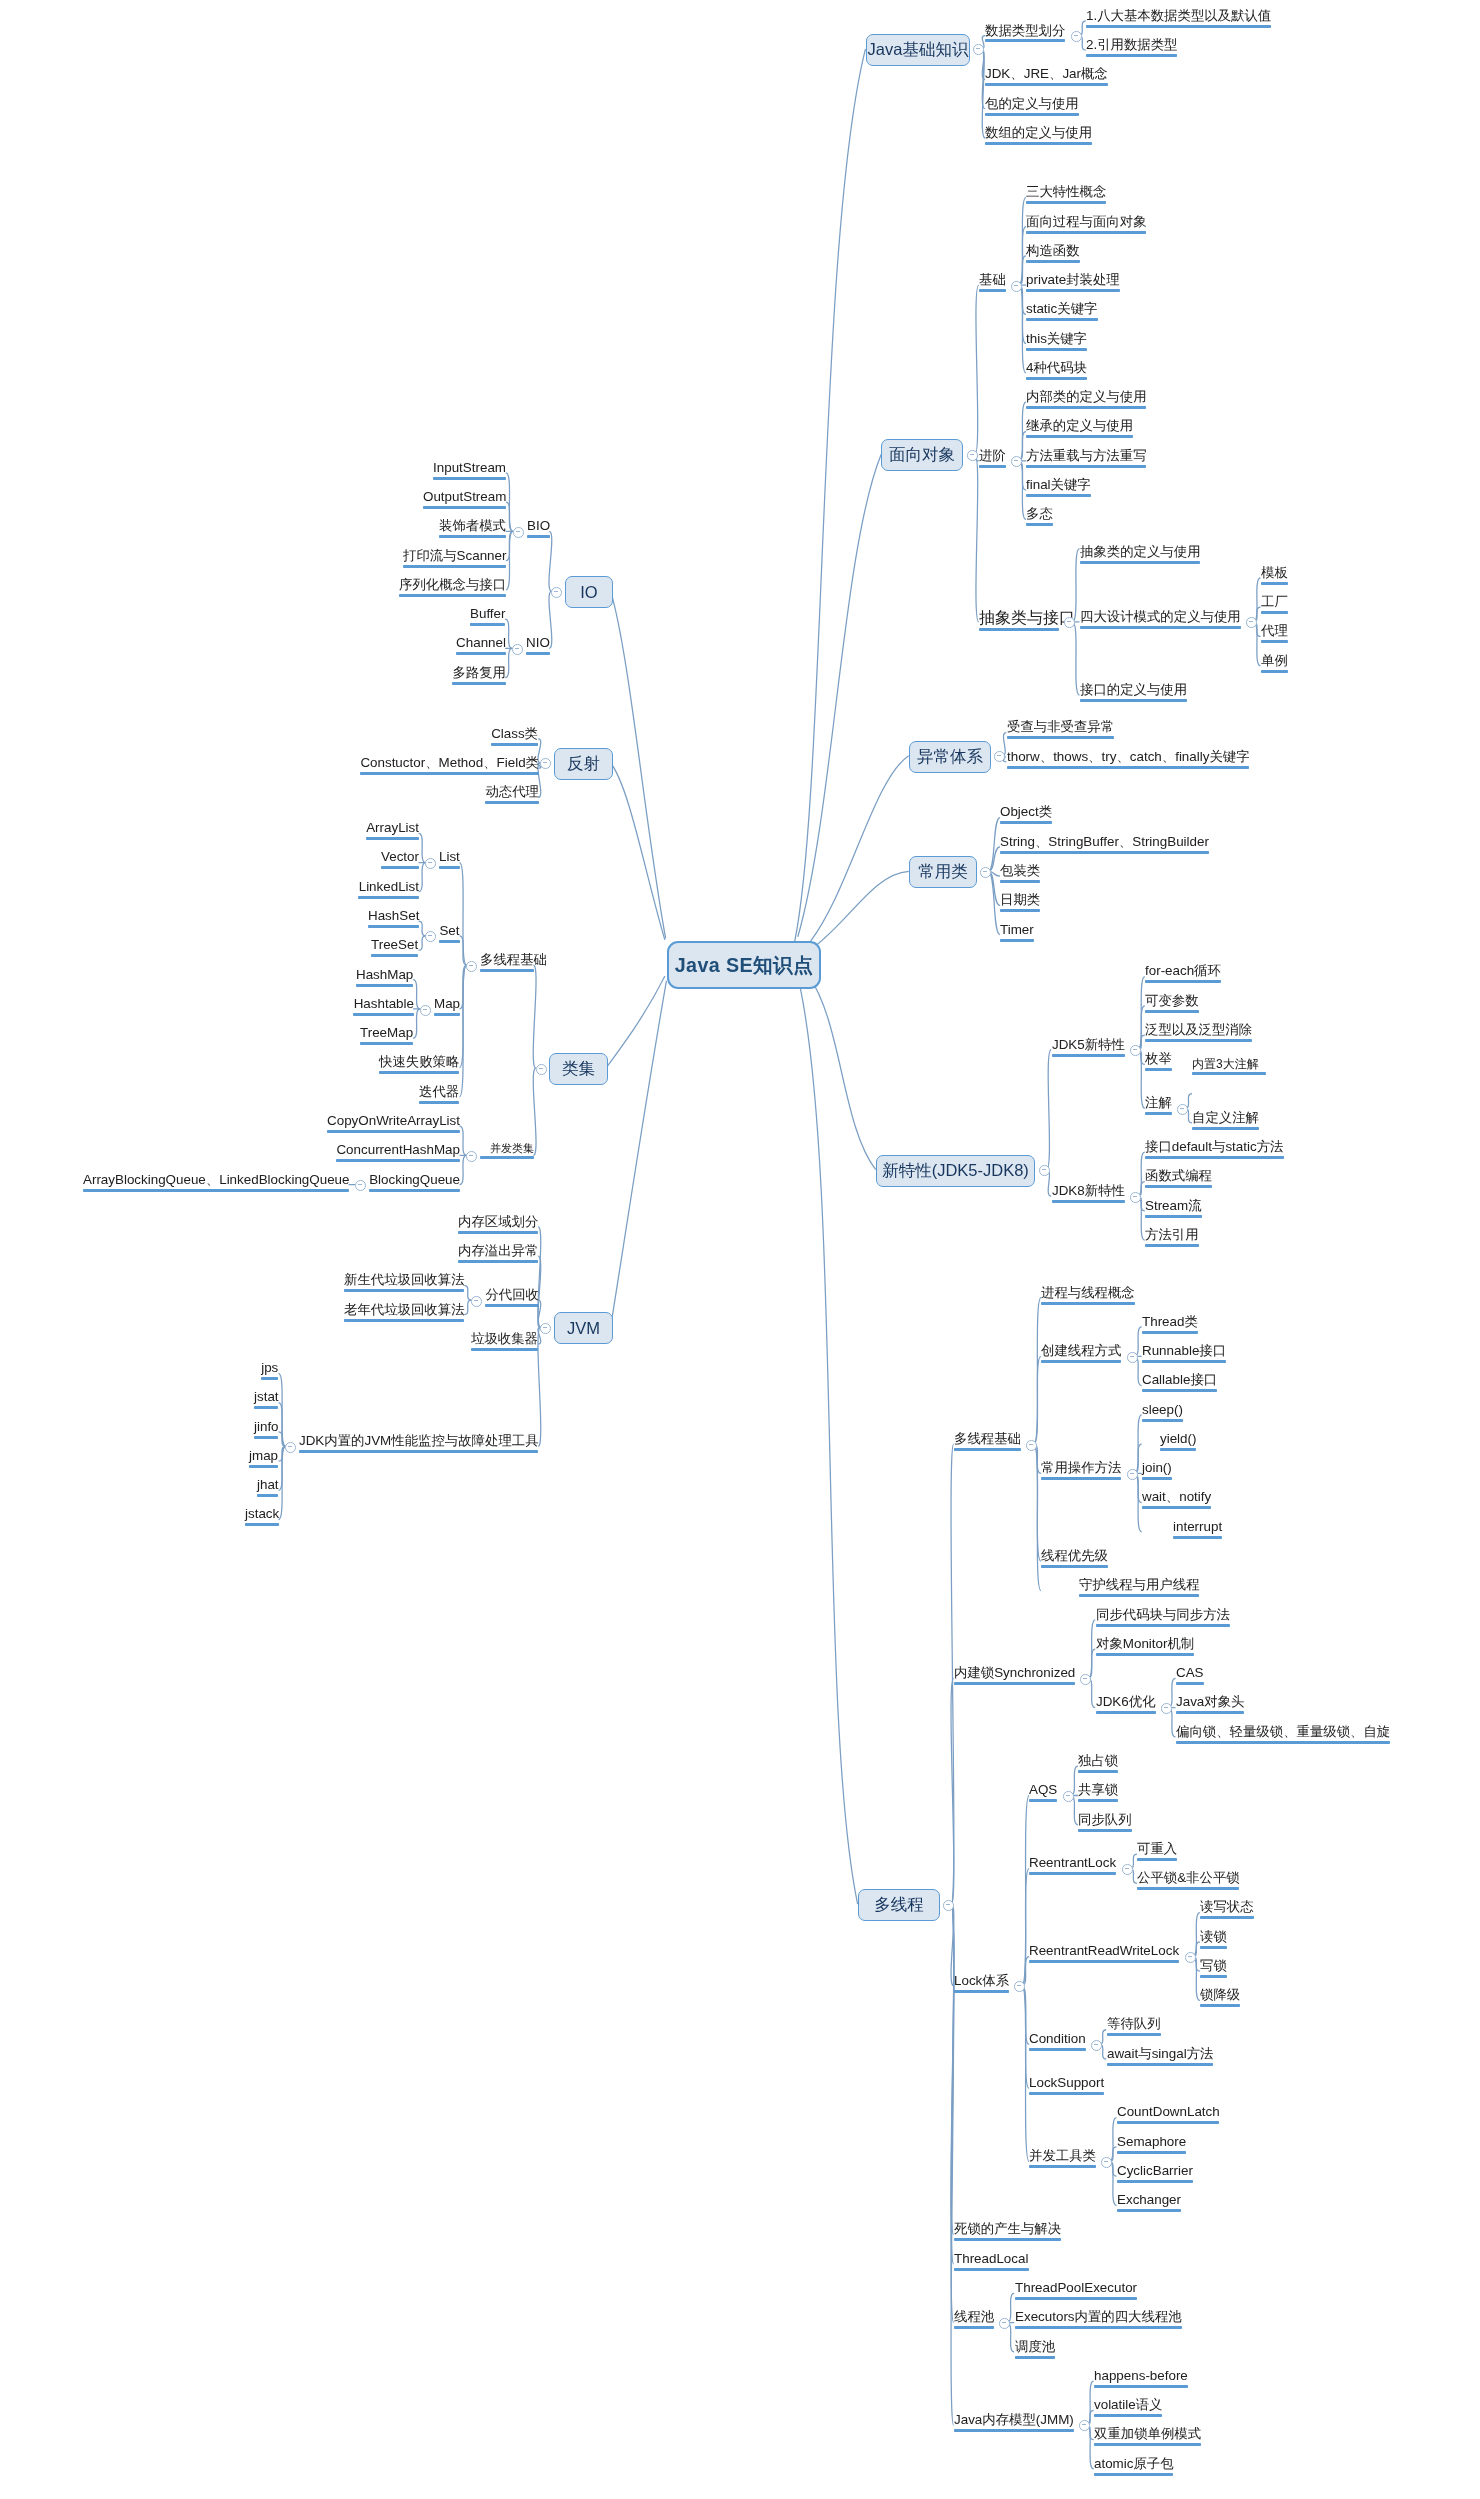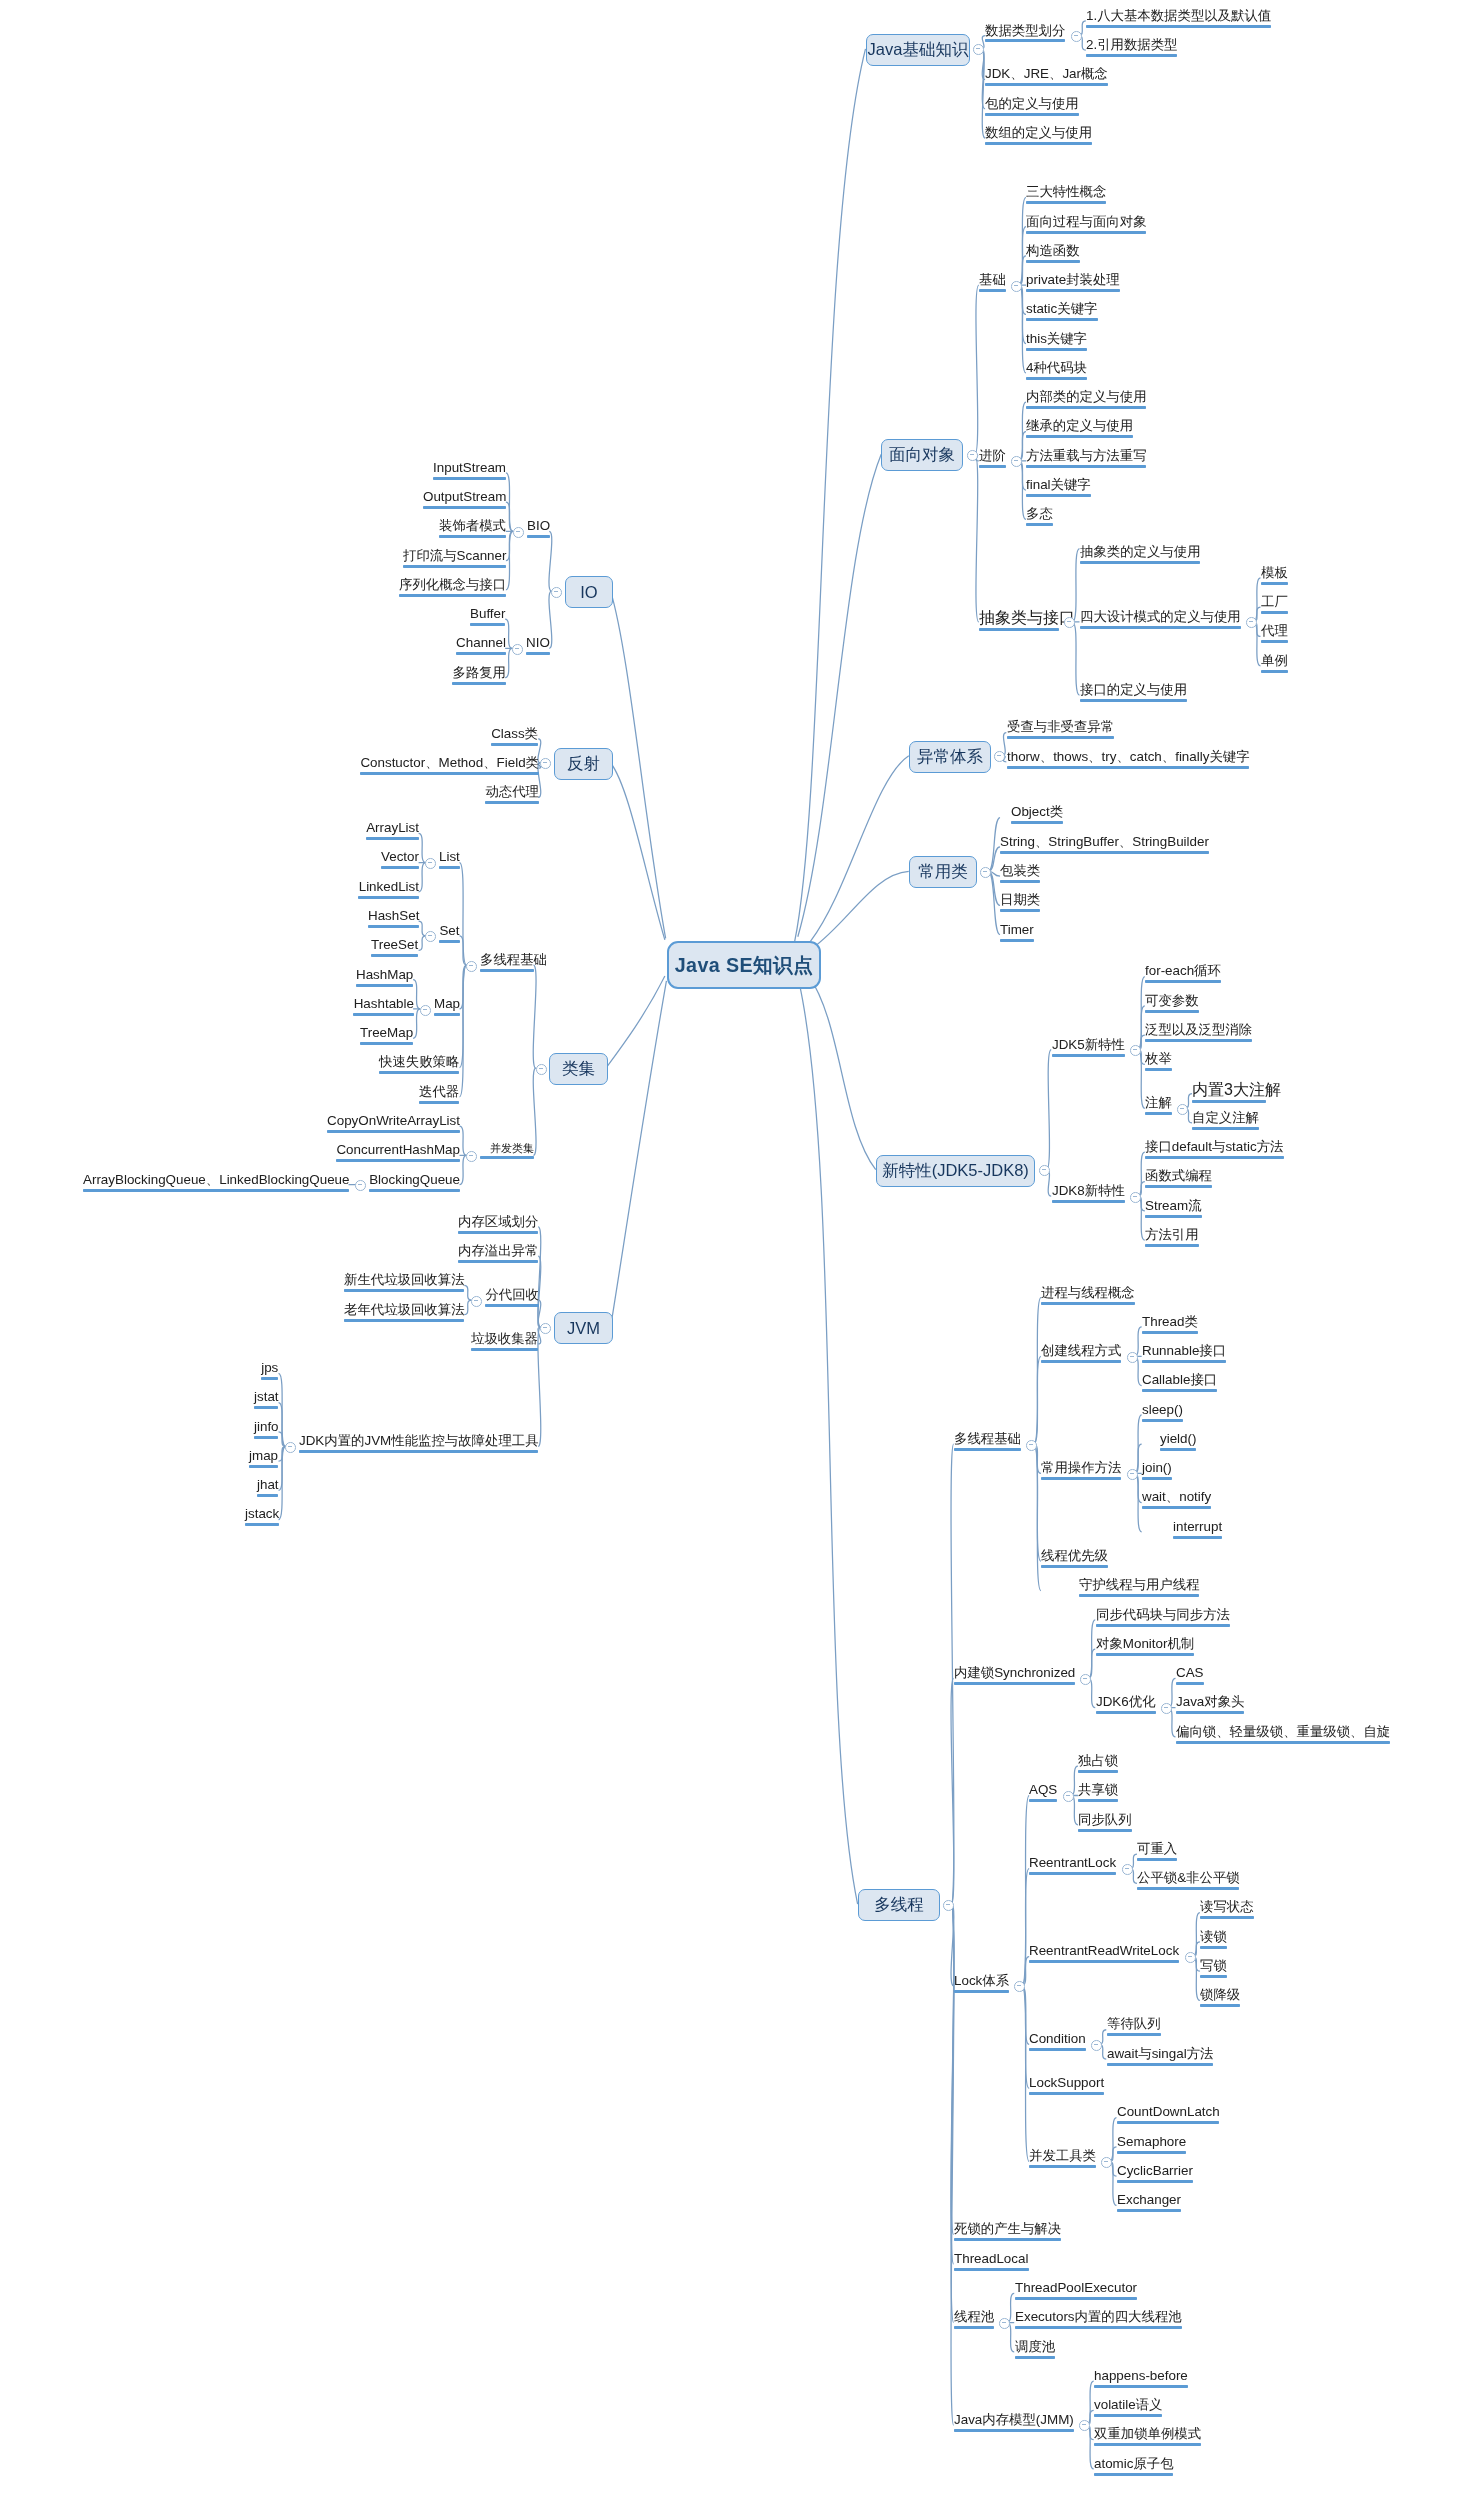--- a/index.html
+++ b/index.html
@@ -355,21 +355,21 @@
       <div class="bullet" style="left: 994px; top: 751px;"></div>
       <div class="node right" style="font-size: 13.4px; left: 1007px; top: 720px; width: 107px;">
         <span class="txt">受查与非受查异常</span>
         <span class="ul"></span>
       </div>
       <div class="node right" style="font-size: 13.4px; left: 1007px; top: 750px; width: 242px;">
         <span class="txt">thorw、thows、try、catch、finally关键字</span>
         <span class="ul"></span>
       </div>
       <div class="bullet" style="left: 980px; top: 867px;"></div>
-      <div class="node right" style="font-size: 13.4px; left: 1000px; top: 805px; width: 52px; margin-left: 11px;">
+      <div class="node right" style="font-size: 13.4px; left: 1000px; top: 805px; width: 52px;">
         <span class="txt">Object类</span>
         <span class="ul"></span>
       </div>
       <div class="node right" style="font-size: 13.4px; left: 1000px; top: 835px; width: 209px;">
         <span class="txt">String、StringBuffer、StringBuilder</span>
         <span class="ul"></span>
       </div>
       <div class="node right" style="font-size: 13.4px; left: 1000px; top: 864px; width: 40px;">
         <span class="txt">包装类</span>
         <span class="ul"></span>
@@ -402,21 +402,21 @@
       </div>
       <div class="node right" style="font-size: 13.4px; left: 1145px; top: 1052px; width: 27px;">
         <span class="txt">枚举</span>
         <span class="ul"></span>
       </div>
       <div class="node right" style="font-size: 13.4px; left: 1145px; top: 1096px; width: 27px;">
         <span class="txt">注解</span>
         <span class="ul"></span>
       </div>
       <div class="bullet" style="left: 1177px; top: 1104px;"></div>
-      <div class="node right" style="font-size: 16px; left: 1192px; top: 1082px; width: 74px;">
+      <div class="node right" style="font-size: 12px; left: 1192px; top: 1058px; width: 74px;">
         <span class="txt">内置3大注解</span>
         <span class="ul"></span>
       </div>
       <div class="node right" style="font-size: 13.4px; left: 1192px; top: 1111px; width: 67px;">
         <span class="txt">自定义注解</span>
         <span class="ul"></span>
       </div>
       <div class="node right" style="font-size: 13.4px; left: 1052px; top: 1184px; width: 73px;">
         <span class="txt">JDK8新特性</span>
         <span class="ul"></span>

